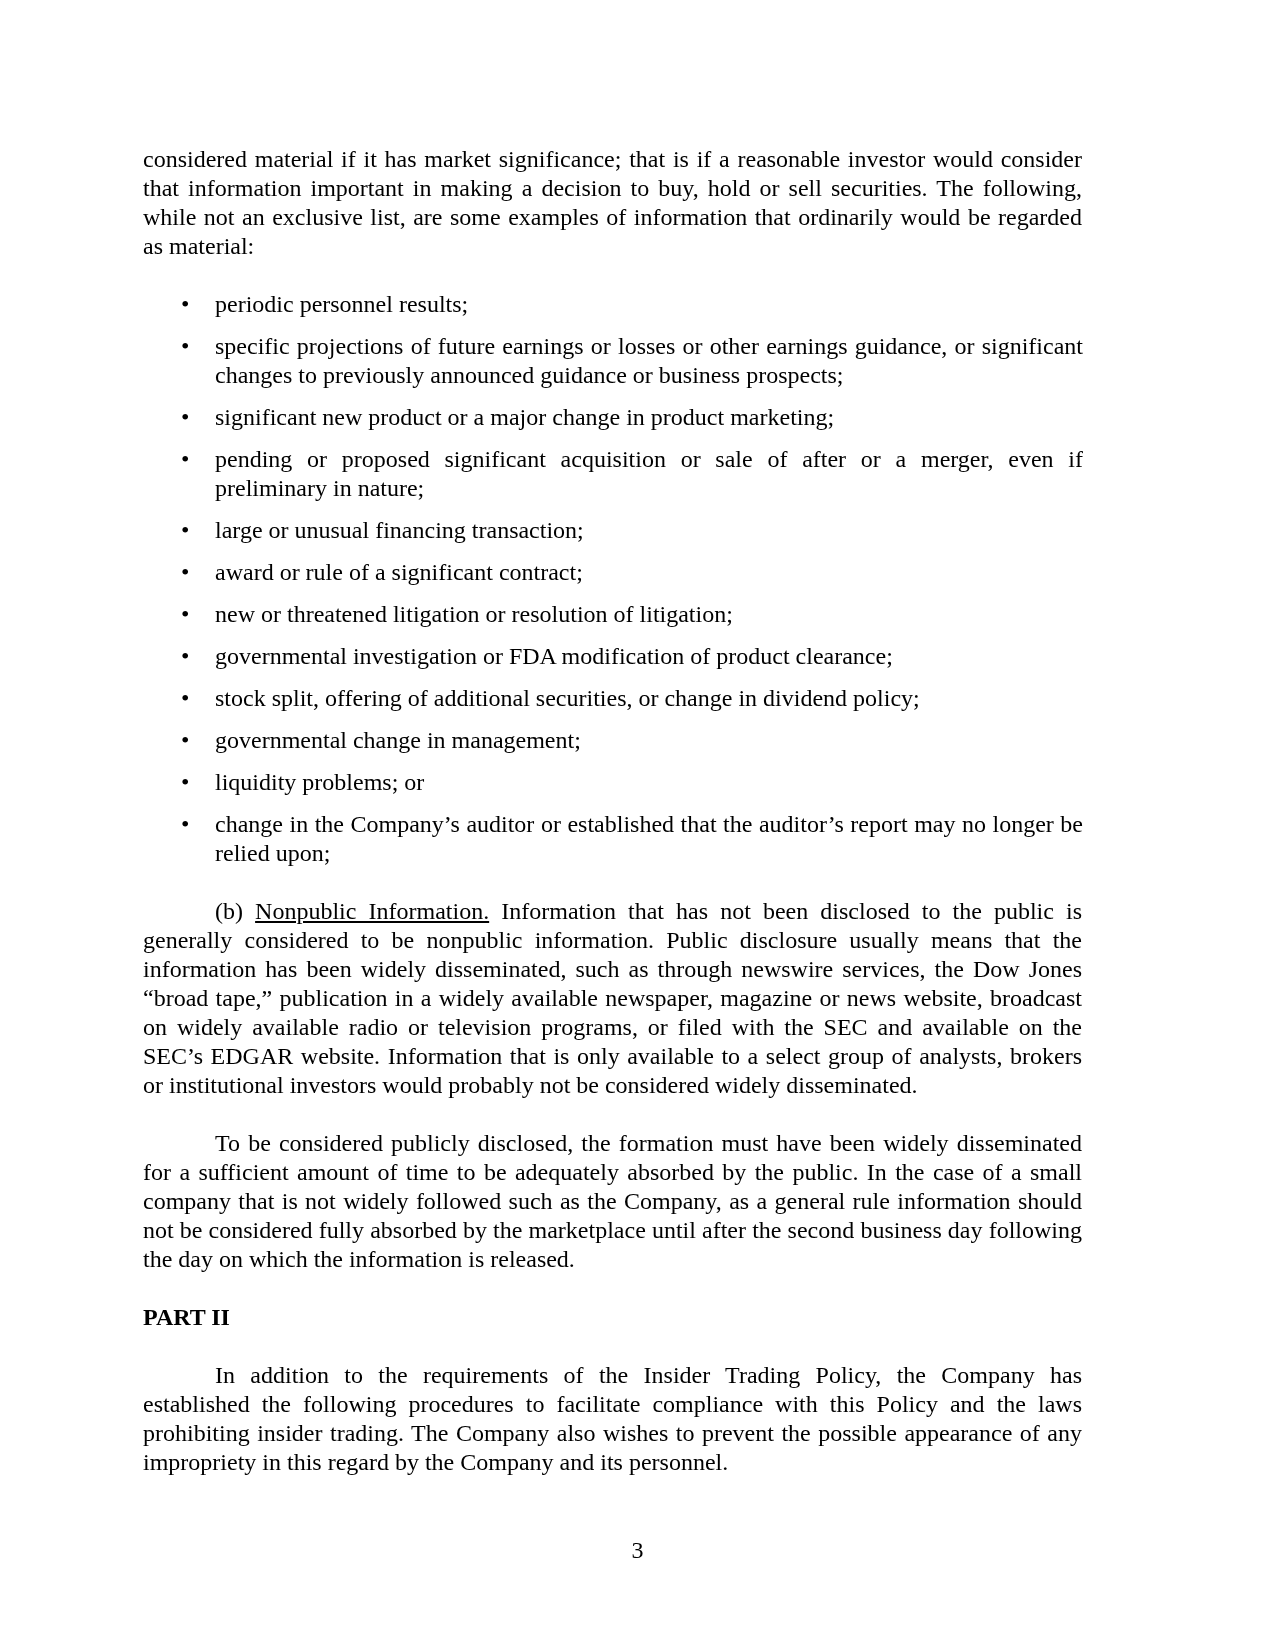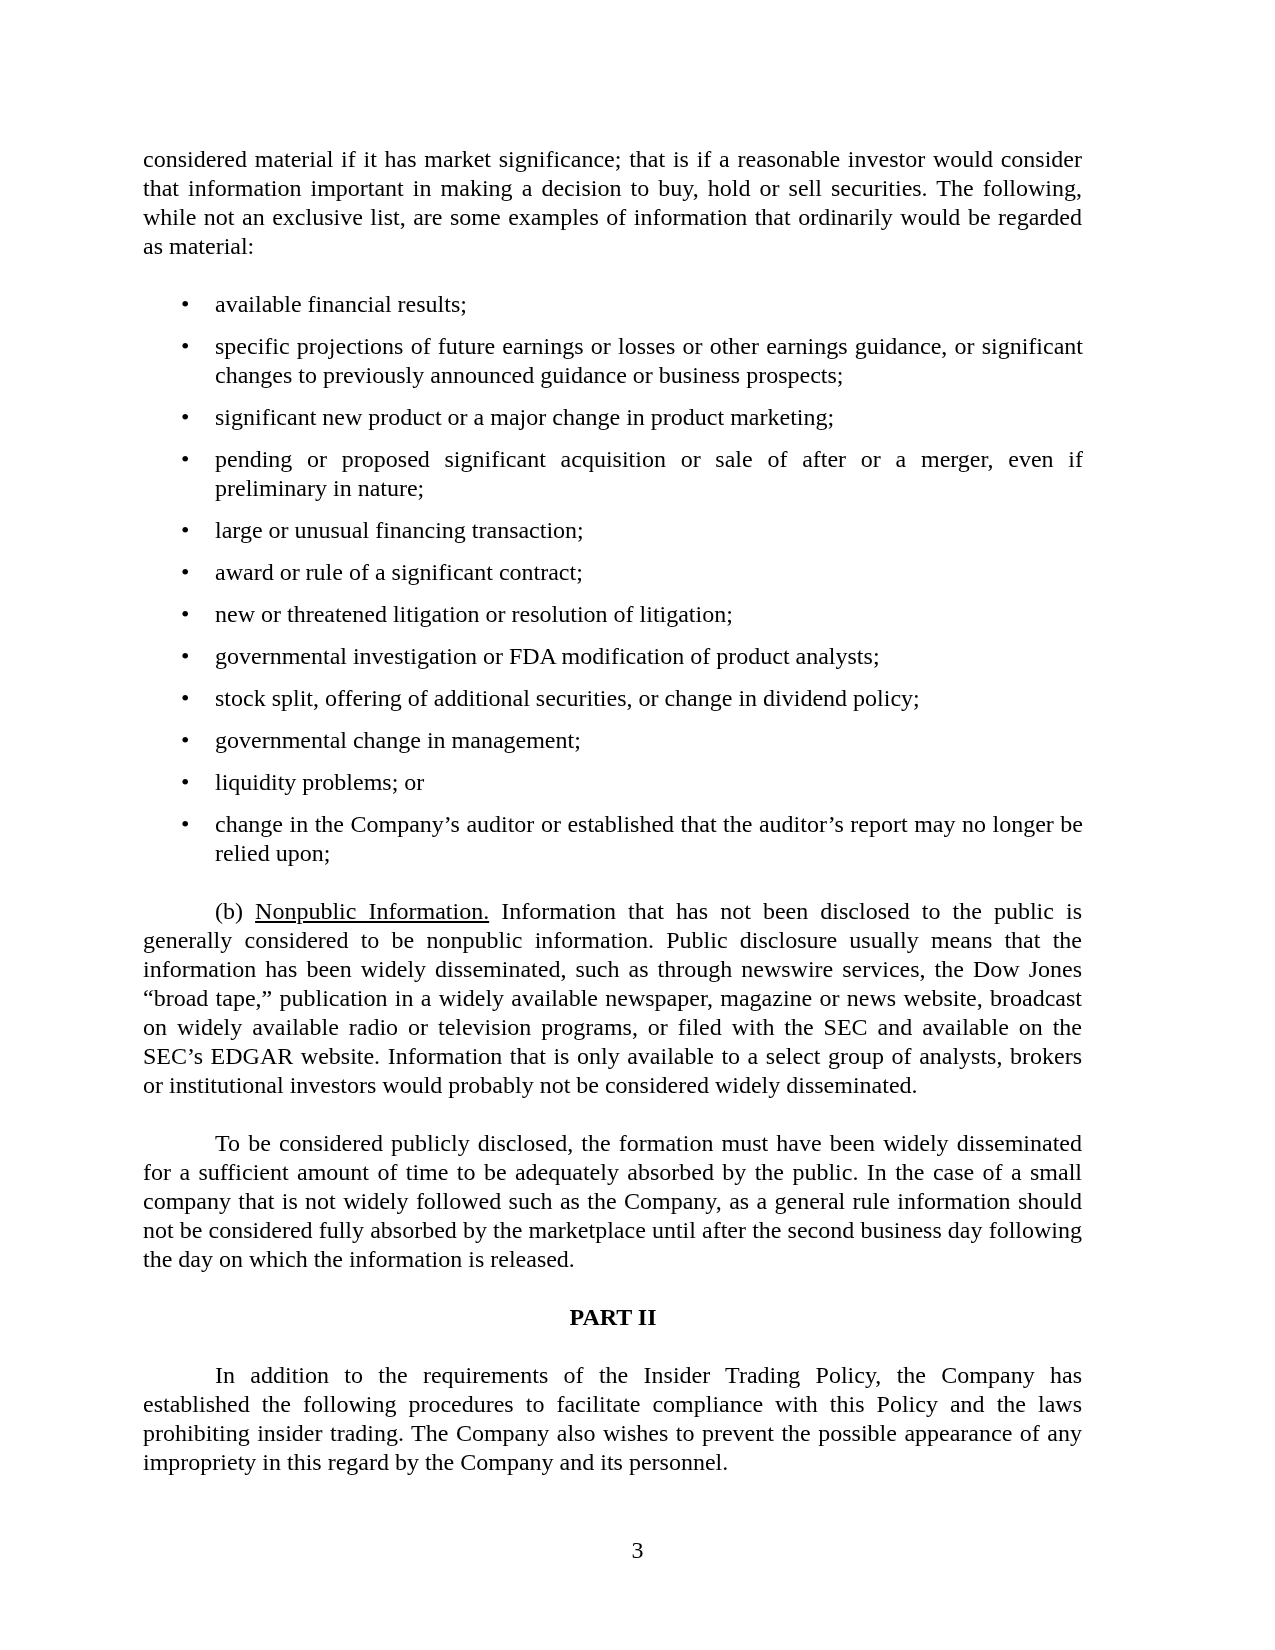--- a/index.html
+++ b/index.html
@@ -44,21 +44,20 @@
     width: 34px;
   }
   .bullet-text {
     flex: 1;
     text-align: justify;
   }
   h2.part-heading {
     font-size: 24px;
     line-height: 29px;
     font-weight: bold;
-    text-align: center;
     margin: 0 0 29px 0;
   }
   .page-number {
     position: absolute;
     left: 0;
     right: 0;
     bottom: 85px;
     text-align: center;
     font-size: 24px;
   }
@@ -66,21 +65,21 @@
 </head>
 <body>
 
 <div class="page">
 
   <p>considered material if it has market significance; that is if a reasonable investor would consider that information important in making a decision to buy, hold or sell securities.  The following, while not an exclusive list, are some examples of information that ordinarily would be regarded as material:</p>
 
   <ul class="bullet-list">
     <li>
       <span class="bullet-marker">•</span>
-      <span class="bullet-text">available financial results;</span>
+      <span class="bullet-text">periodic personnel results;</span>
     </li>
     <li>
       <span class="bullet-marker">•</span>
       <span class="bullet-text">specific projections of future earnings or losses or other earnings guidance, or significant changes to previously announced guidance or business prospects;</span>
     </li>
     <li>
       <span class="bullet-marker">•</span>
       <span class="bullet-text">significant new product or a major change in product marketing;</span>
     </li>
     <li>
@@ -94,21 +93,21 @@
     <li>
       <span class="bullet-marker">•</span>
       <span class="bullet-text">award or rule of a significant contract;</span>
     </li>
     <li>
       <span class="bullet-marker">•</span>
       <span class="bullet-text">new or threatened litigation or resolution of litigation;</span>
     </li>
     <li>
       <span class="bullet-marker">•</span>
-      <span class="bullet-text">governmental investigation or FDA modification of product analysts;</span>
+      <span class="bullet-text">governmental investigation or FDA modification of product clearance;</span>
     </li>
     <li>
       <span class="bullet-marker">•</span>
       <span class="bullet-text">stock split, offering of additional securities, or change in dividend policy;</span>
     </li>
     <li>
       <span class="bullet-marker">•</span>
       <span class="bullet-text">governmental change in management;</span>
     </li>
     <li>

